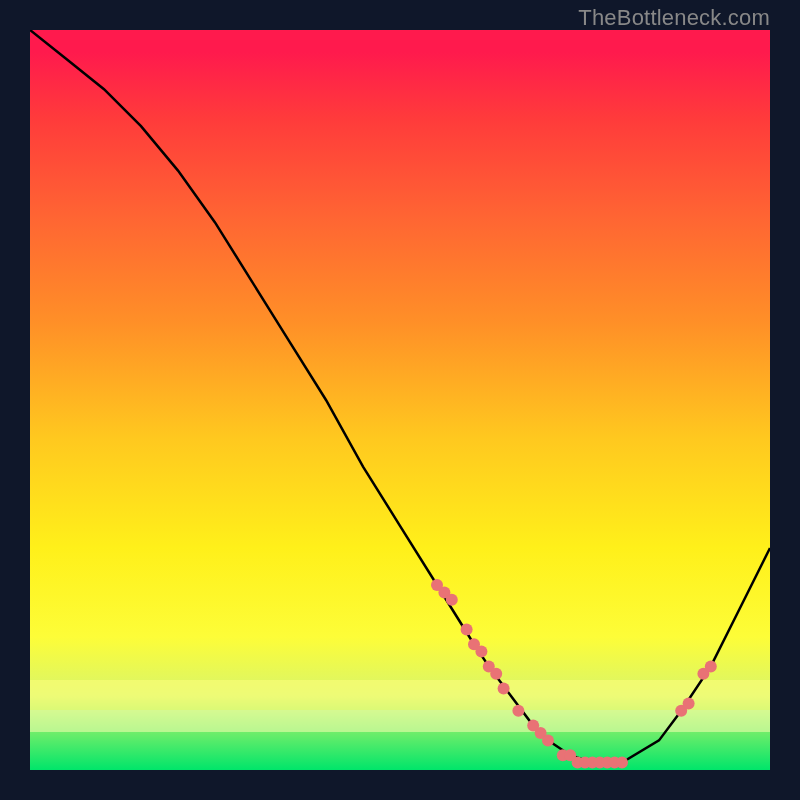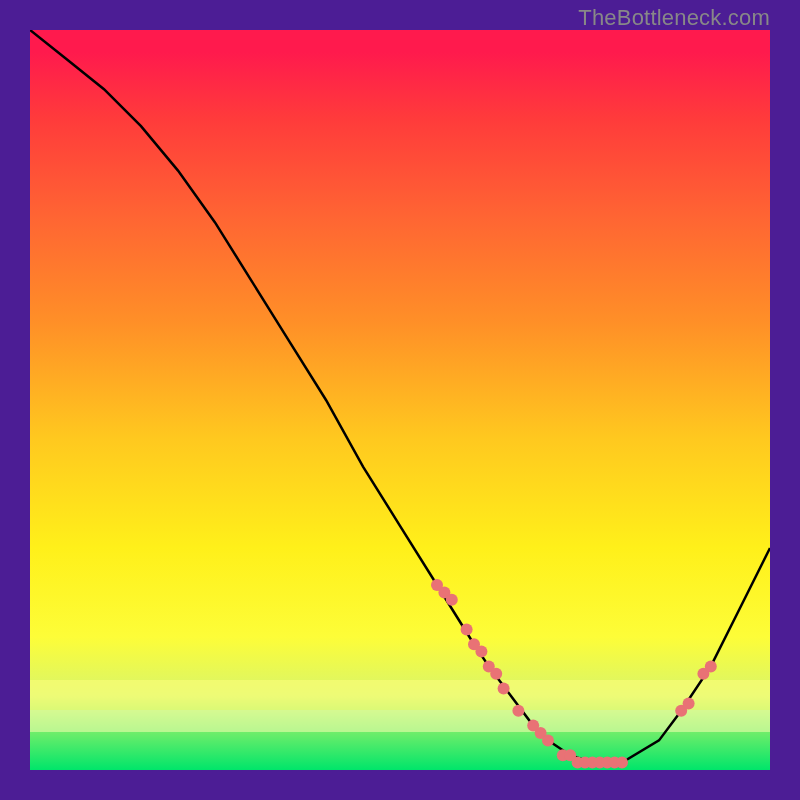--- a/index.html
+++ b/index.html
@@ -10,21 +10,21 @@
     background: #000;
     overflow: hidden;
     font-family: Arial, Helvetica, sans-serif;
   }
   .frame {
     position: absolute;
     top: 0;
     left: 0;
     width: 800px;
     height: 800px;
-    background: #4c1d95;
+    background: #0f172a;
   }
   .plot {
     position: absolute;
     top: 30px;
     left: 30px;
     width: 740px;
     height: 740px;
     overflow: hidden;
   }
   .gradient {

